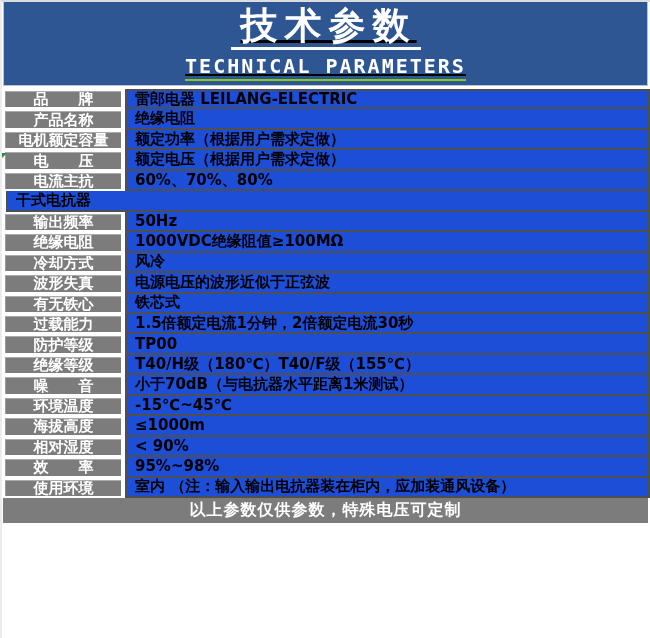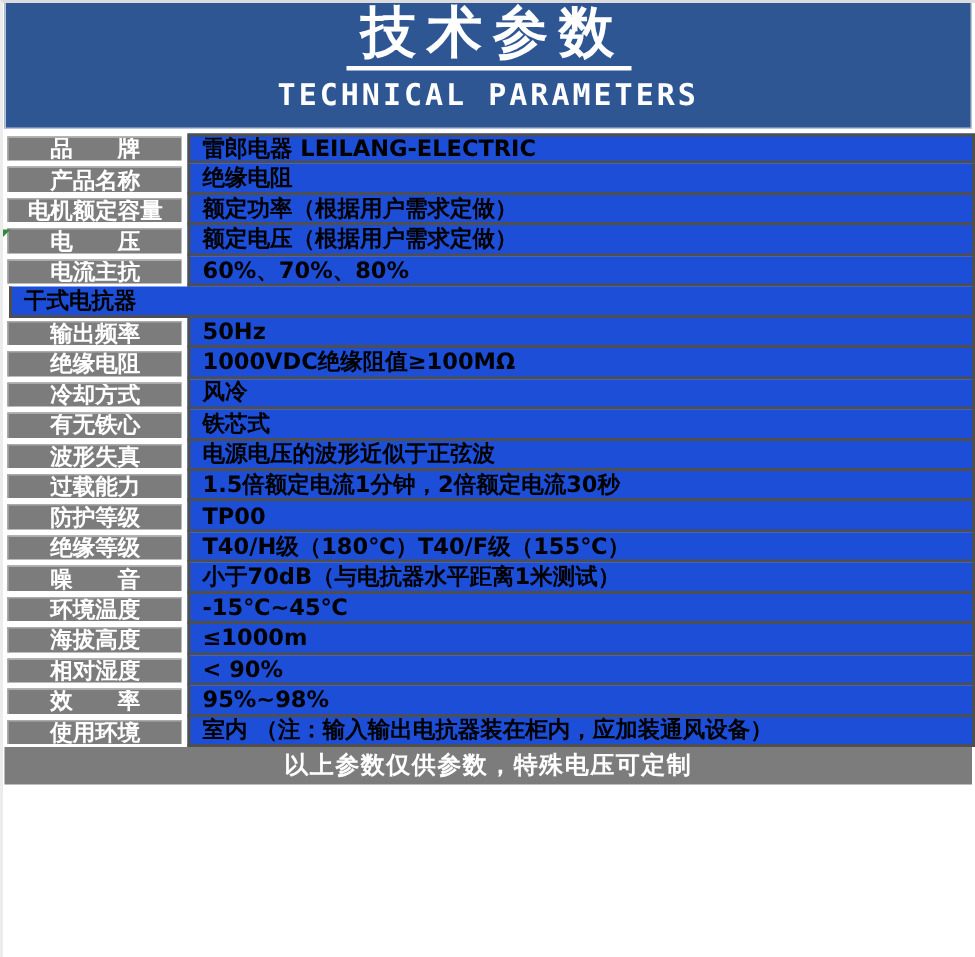--- a/index.html
+++ b/index.html
@@ -17,41 +17,43 @@
   }
 
   
   .header {
     margin: 0 2px 0 1px;
     height: 84px;
     background: var(--blue, #2E5693);
     display: flex;
     flex-direction: column;
     align-items: center;
+    justify-content: center;
     border: 1px solid #b9c2d6;
     border-top: none;
+    text-decoration: underline;
   }
   .title {
     color: #ffffff;
     font-size: 37px;
     font-weight: bold;
     letter-spacing: 7px;
     line-height: 1.1;
     padding: 0 4px 1px 10px;
     border-bottom: 3px solid #ffffff;
   }
   .subtitle {
     margin-top: 4px;
     color: #ffffff;
     font-family: "DejaVu Sans Mono", monospace;
     font-size: 20px;
     font-weight: bold;
     letter-spacing: 2px;
-    padding-bottom: 14px;
-    border-bottom: 2px solid #f0abfc;
+    padding-bottom: 1px;
+    border-bottom: 2px solid #84cc16;
   }
 
   
   .rows {
     margin-top: 3px;
     height: 409px;
     display: flex;
     flex-direction: column;
   }
   .row {
@@ -205,33 +207,33 @@
       <div class="label">
         <span class="label-text">冷却方式</span>
       </div>
       <div class="value">
         <span class="value-text">风冷</span>
       </div>
     </div>
 
     <div class="row">
       <div class="label">
+        <span class="label-text">波形失真</span>
+      </div>
+      <div class="value">
+        <span class="value-text">电源电压的波形近似于正弦波</span>
+      </div>
+    </div>
+
+    <div class="row">
+      <div class="label">
         <span class="label-text">有无铁心</span>
       </div>
       <div class="value">
         <span class="value-text">铁芯式</span>
-      </div>
-    </div>
-
-    <div class="row">
-      <div class="label">
-        <span class="label-text">波形失真</span>
-      </div>
-      <div class="value">
-        <span class="value-text">电源电压的波形近似于正弦波</span>
       </div>
     </div>
 
     <div class="row">
       <div class="label">
         <span class="label-text">过载能力</span>
       </div>
       <div class="value">
         <span class="value-text">1.5倍额定电流1分钟，2倍额定电流30秒</span>
       </div>

